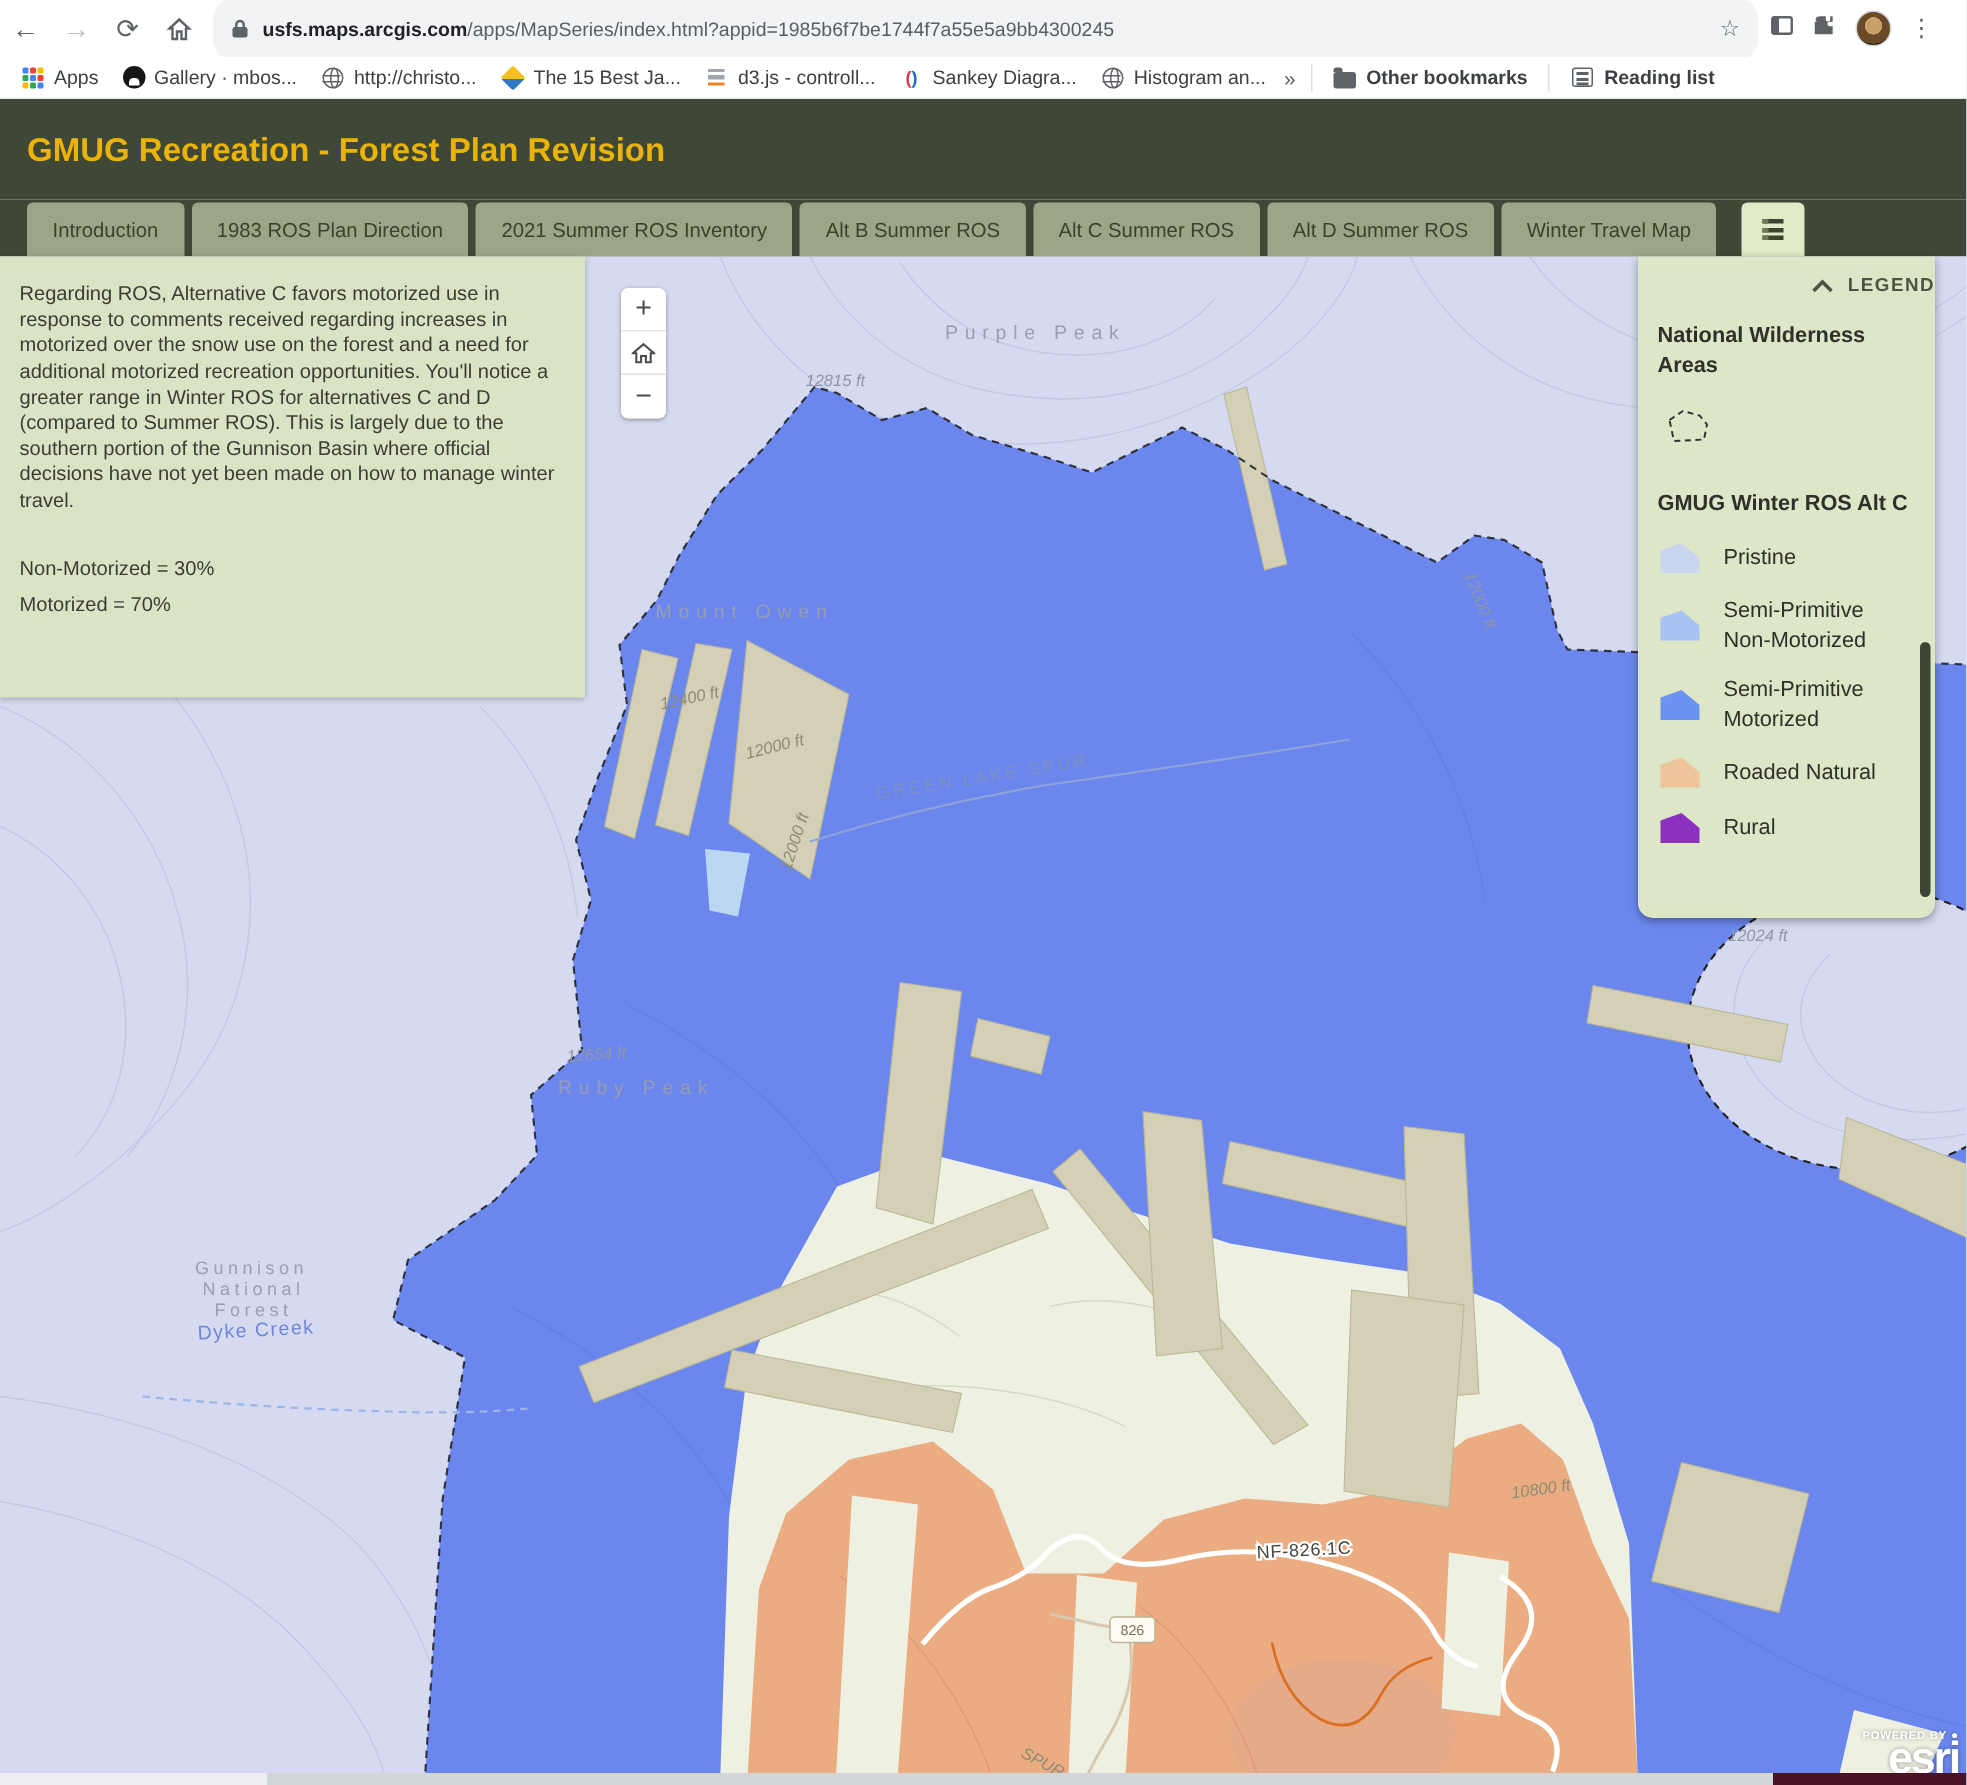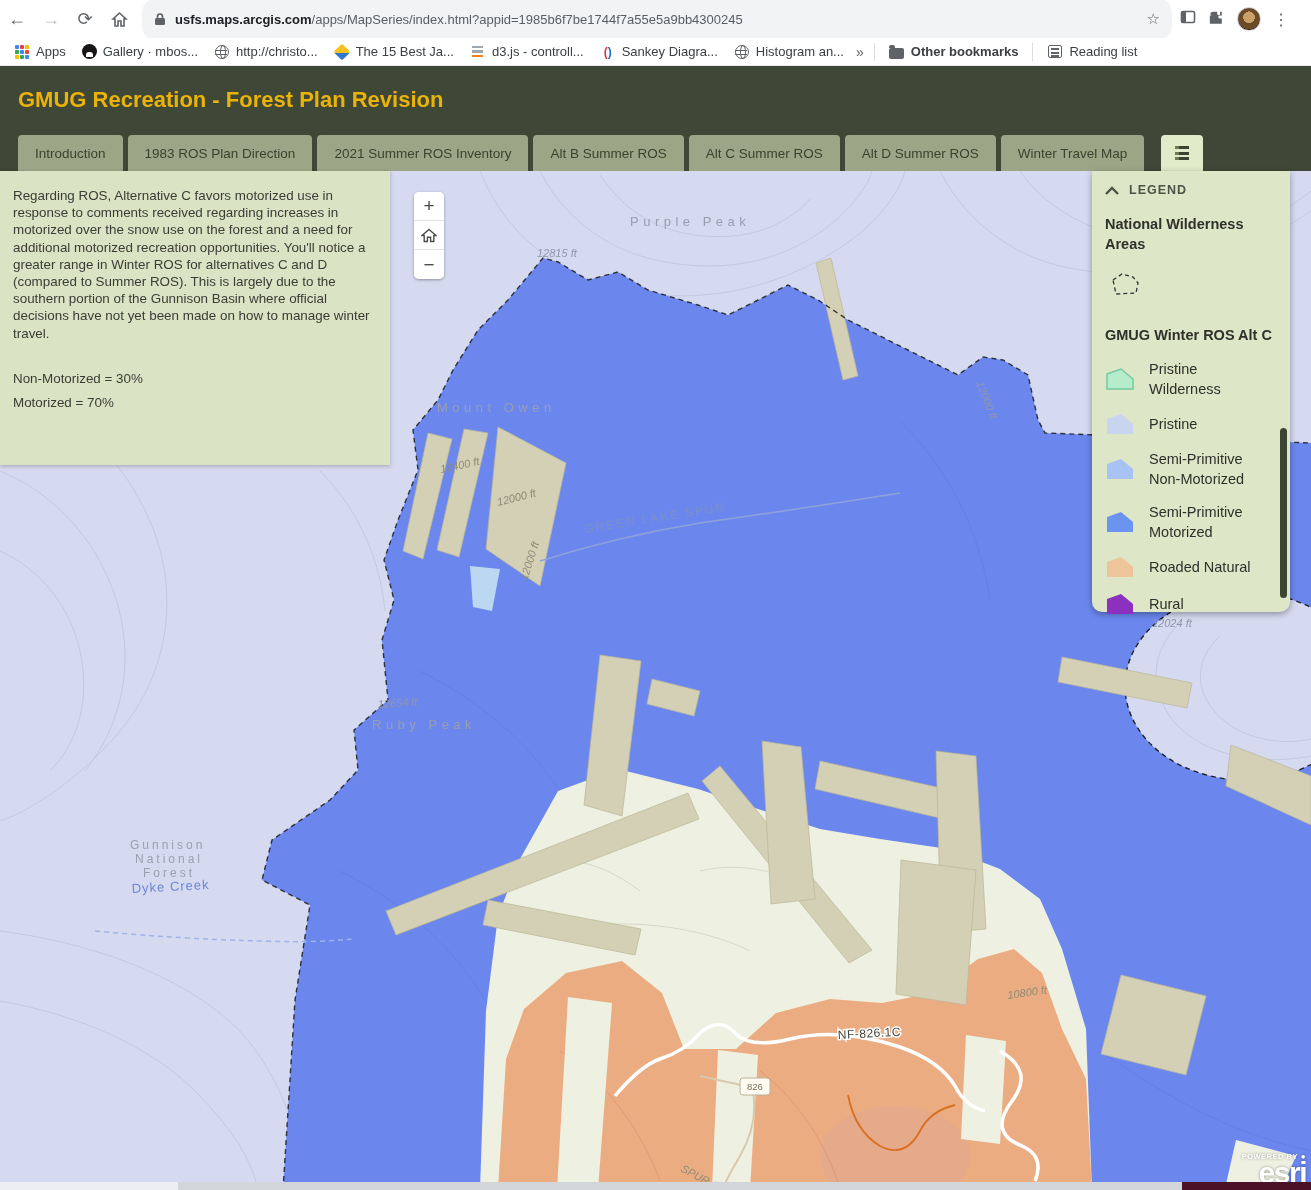--- a/index.html
+++ b/index.html
@@ -78,21 +78,21 @@
   .info-panel p { font-size:13.4px; line-height:17.2px; margin-bottom:29px; }
   .stat { font-size:13.4px; margin-bottom:9px; }
 
   
   .zoomctl { position:absolute; left:414px; top:21px; width:30px; background:#fff; border-radius:5px; box-shadow:0 1px 3px rgba(0,0,0,.35); overflow:hidden; }
   .zbtn { width:30px; height:29px; display:flex; align-items:center; justify-content:center; font-size:19px; color:#4c4c4c; border-bottom:1px solid #e3e3e3; background:#fff; }
   .zbtn:last-child { border-bottom:none; }
 
   
   .legend { position:absolute; left:1092px; top:0; width:198px; height:441px; background:#dde6c6; border-radius:0 0 10px 10px; box-shadow:0 2px 6px rgba(0,0,0,.35); padding:12px 0 0 13px; }
-  .legend-head { display:flex; align-items:center; gap:10px; color:#4c5446; font-size:12.5px; font-weight:bold; letter-spacing:1px; }
+  .legend-head { display:flex; align-items:center; gap:10px; color:#4c5446; font-size:12.5px; font-weight:bold; letter-spacing:1px;justify-content:flex-end; }
   .legend-title { font-size:14.5px; font-weight:bold; color:#30302b; line-height:20px; margin-top:17px; width:150px; }
   .legend-sym { margin:16px 0 6px 4px; }
   .legend-items { margin-top:14px; }
   .legend-item { display:flex; align-items:center; gap:14px; margin-bottom:13px; }
   .legend-item .lab { font-size:14.5px; color:#30302b; line-height:20px; width:112px; }
   .legend-scroll { position:absolute; right:3px; top:257px; width:7px; height:170px; border-radius:4px; background:#3c4433; }
 
   
   .attribution { position:absolute; right:74px; bottom:7px; background:rgba(255,255,255,.75); color:#323232; font-size:12.5px; padding:2px 7px; white-space:nowrap; }
   .esri { position:absolute; right:5px; bottom:5px; color:#fff; text-align:right; text-shadow:0 0 3px rgba(0,0,0,.4); }
@@ -208,21 +208,21 @@
         <span class="bm-ico">
           <span class="folder"></span>
         </span>
         <span style="font-weight:bold;">Other bookmarks</span>
       </div>
     <div class="bm-sep"></div>
     <div class="bm">
         <span class="bm-ico">
           <span class="rlist"></span>
         </span>
-        <span style="font-weight:normal;">Reading list</span>
+        <span style="font-weight:bold;">Reading list</span>
       </div>
   </div>
 
   <div class="app-header">
     <div class="app-title">GMUG Recreation - Forest Plan Revision</div>
   </div>
 
   <div class="tabbar">
     <div class="tab">Introduction</div>
     <div class="tab">1983 ROS Plan Direction</div>
@@ -369,26 +369,20 @@
             <path d="M1 8 L7 2 L13 8" fill="none" stroke="#4c5446" stroke-width="2.4"></path>
           </svg>
         <span>LEGEND</span>
       </div>
       <div class="legend-title">National Wilderness Areas</div>
       <svg class="legend-sym" width="34" height="28" viewBox="0 0 34 28">
         <path d="M4 10 L13 4 L24 7 L29 13 L27 23 L7 24 Z" fill="none" stroke="#333" stroke-width="1.3" stroke-dasharray="4 3"></path>
       </svg>
       <div class="legend-title" style="width:170px;">GMUG Winter ROS Alt C</div>
       <div class="legend-items">
-        <div class="legend-item">
-          <svg width="30" height="24" viewBox="0 0 30 24">
-              <path d="M2 7 L16 2 L28 12 L28 22 L2 22 Z" stroke="#74caa0" stroke-width="1.5" fill="#b5ecca"></path>
-            </svg>
-          <span class="lab">Pristine Wilderness</span>
-        </div>
         <div class="legend-item">
           <svg width="30" height="24" viewBox="0 0 30 24">
               <path d="M2 7 L16 2 L28 12 L28 22 L2 22 Z" fill="#c9d4ef"></path>
             </svg>
           <span class="lab">Pristine</span>
         </div>
         <div class="legend-item">
           <svg width="30" height="24" viewBox="0 0 30 24">
               <path d="M2 7 L16 2 L28 12 L28 22 L2 22 Z" fill="#a7c3f3"></path>
             </svg>

